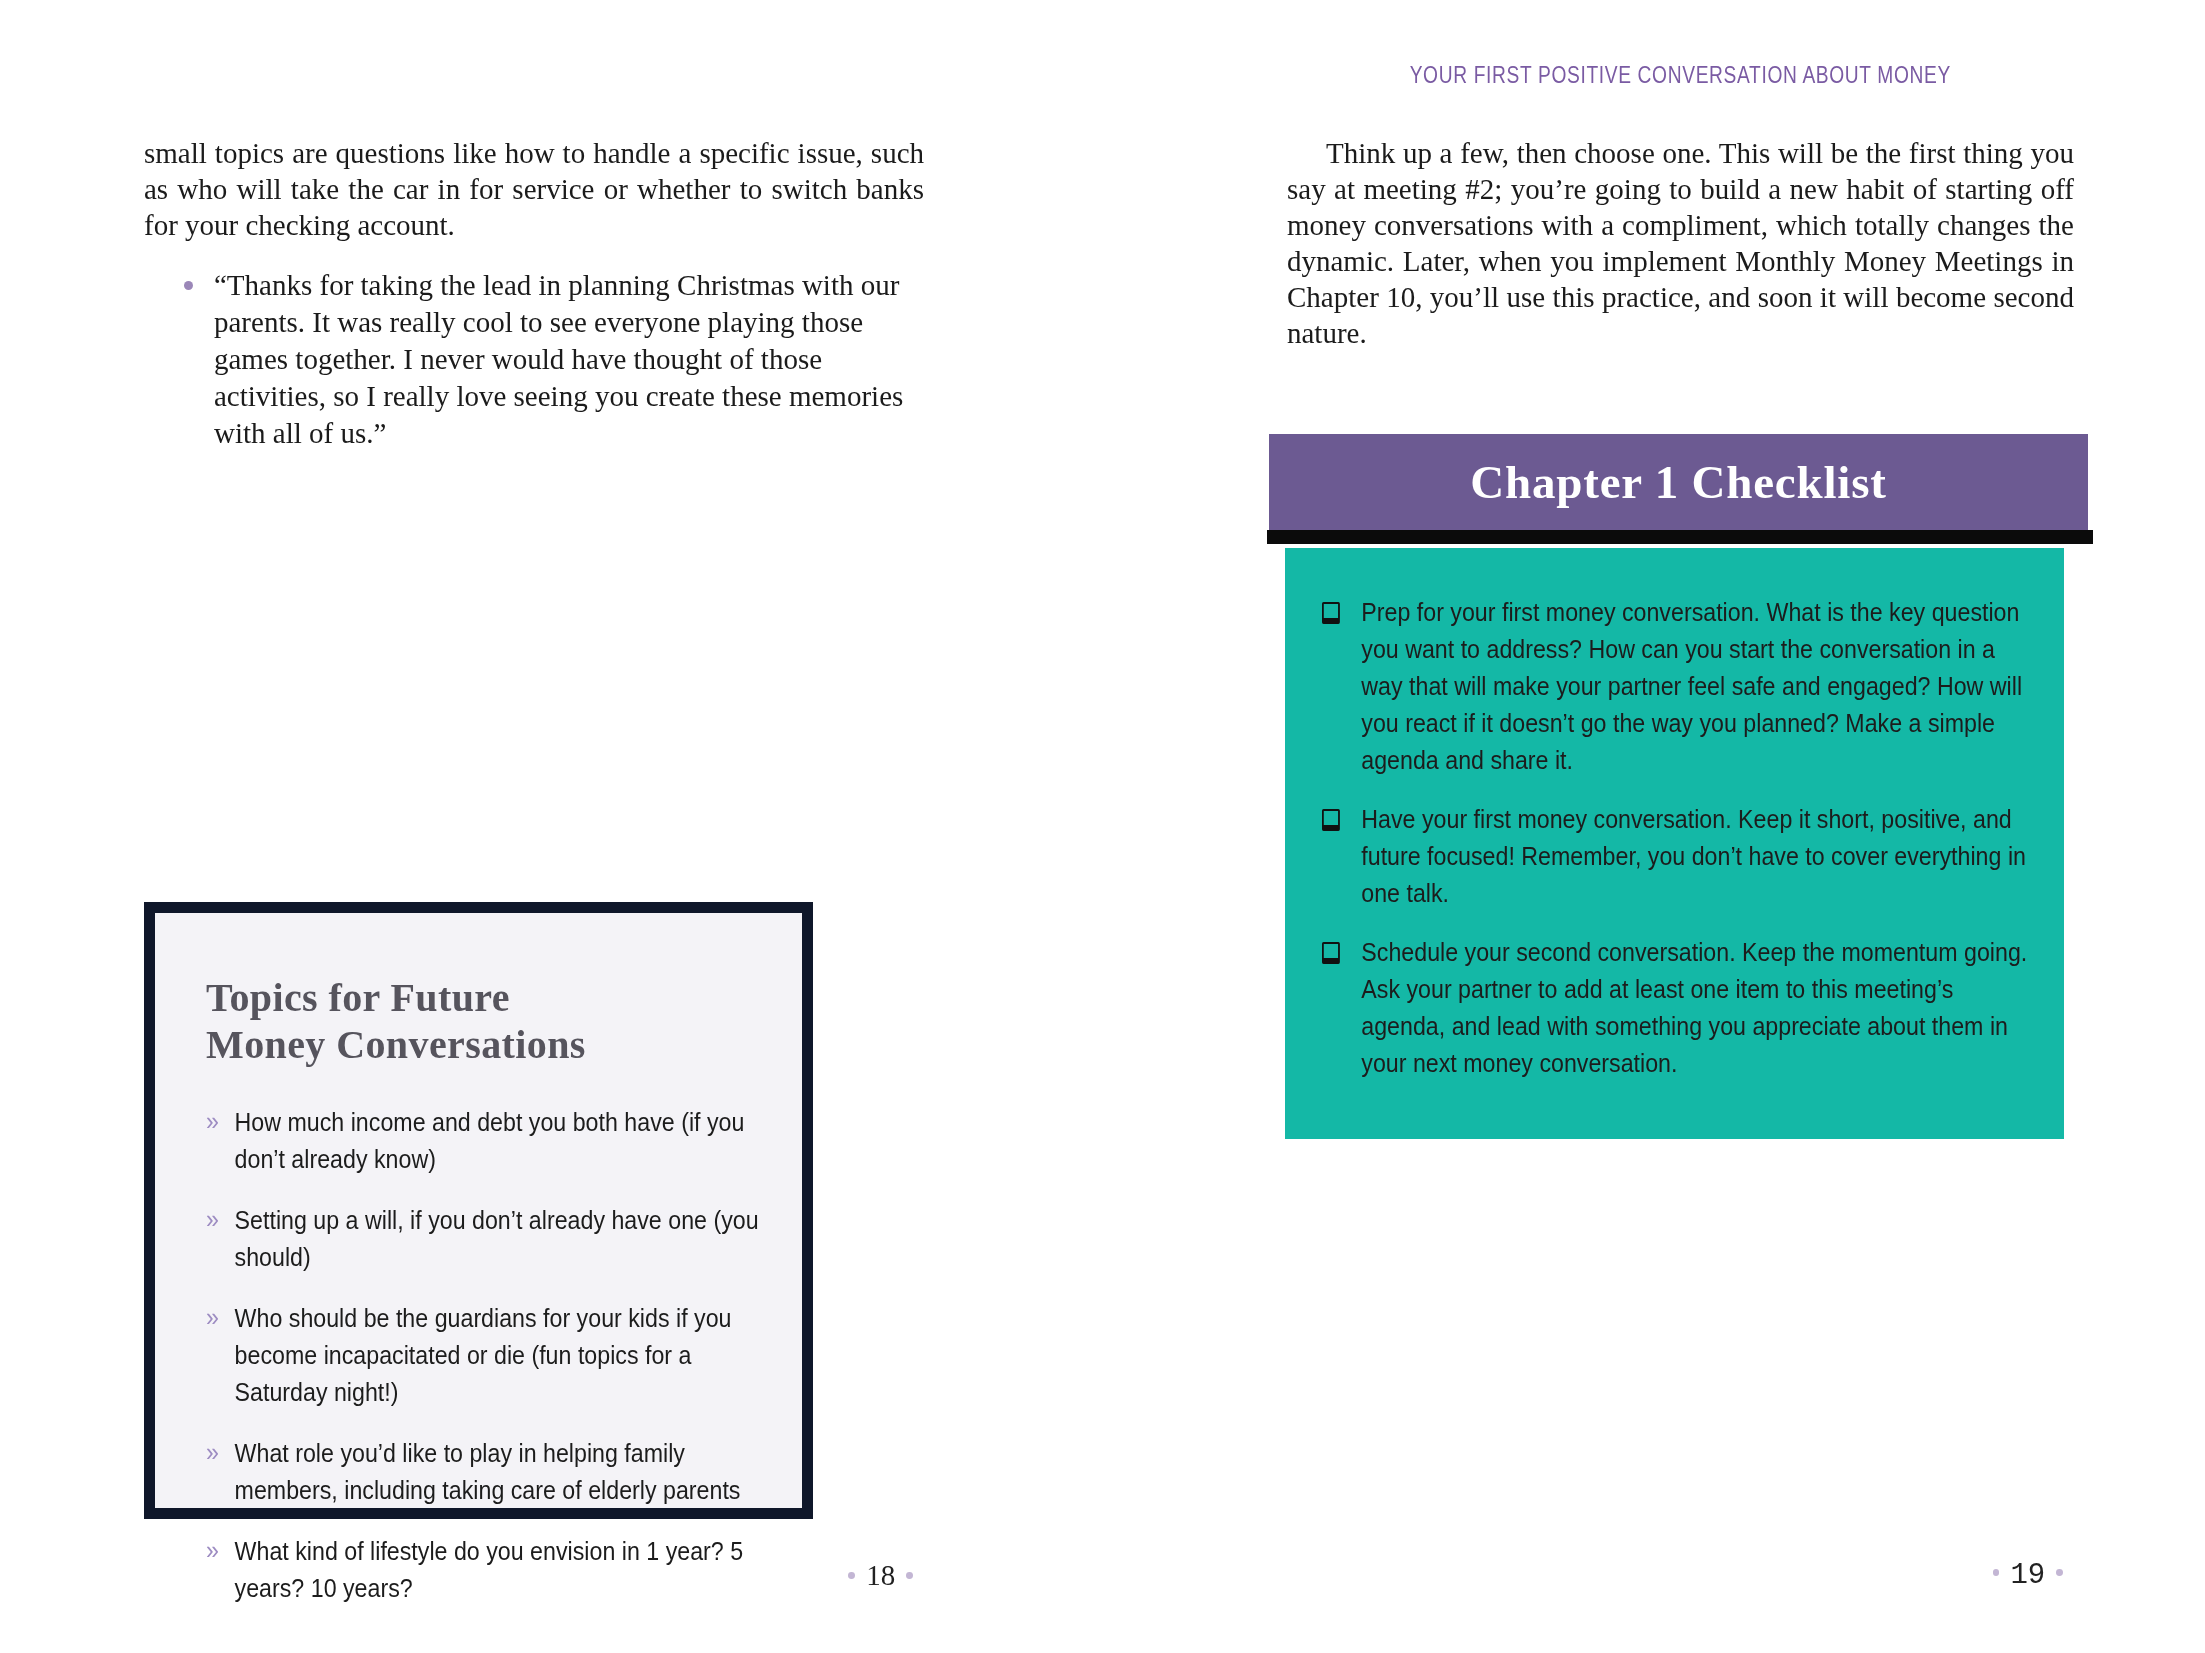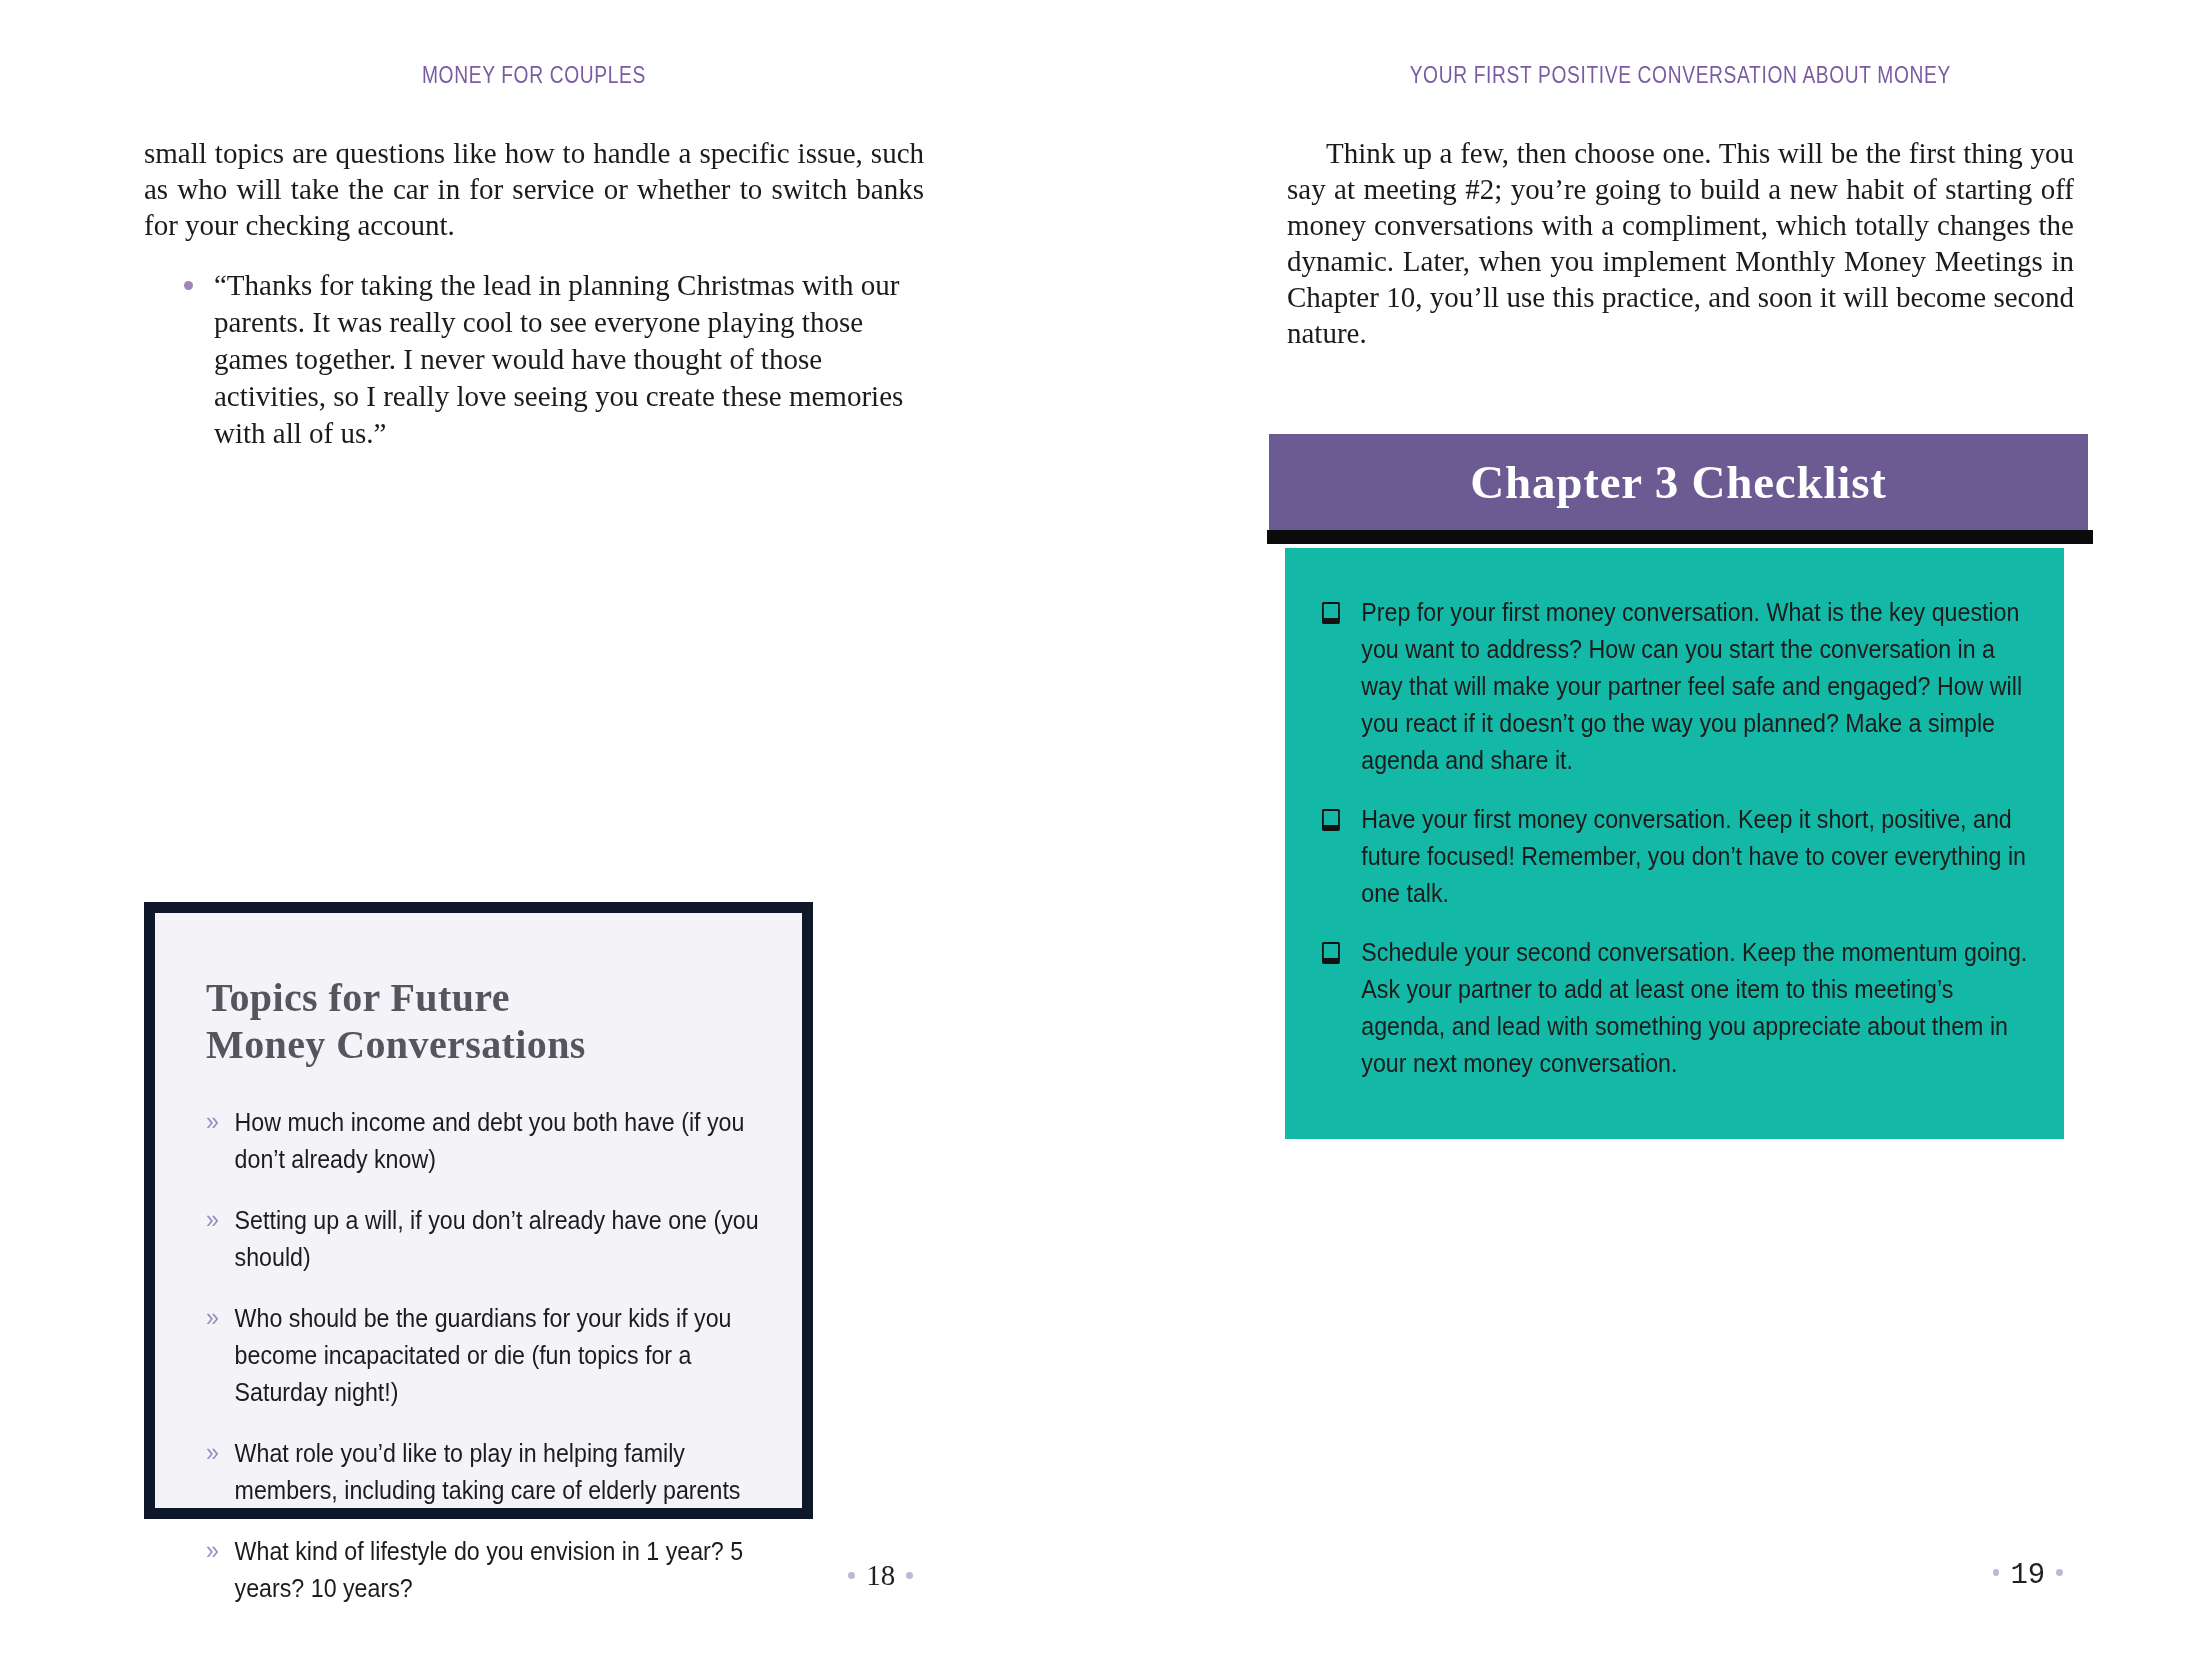--- a/index.html
+++ b/index.html
@@ -152,23 +152,20 @@
     background: #c3b6d4;
     vertical-align: middle;
     margin: 0 11px; position: relative; top: -2.5px;
   }
 </style>
 </head>
 <body>
 
 <div class="spread">
 
-  <div class="running-head running-head-left">
-    <span class="rh-inner">MONEY FOR COUPLES</span>
-  </div>
 
   <div class="body-block body-left">
     <p>small topics are questions like how to handle a specific issue, such as who will take the car in for service or whether to switch banks for your checking account.</p>
 
     <ul class="quote-list">
 
         <li class="quote-item">
           <span class="bullet-dot"></span>
           <span>“Thanks for taking the lead in planning Christmas with our parents. It was really cool to see everyone playing those games together. I never would have thought of those activities, so I really love seeing you create these memories with all of us.”</span>
         </li>
@@ -218,21 +215,21 @@
   <div class="running-head running-head-right">
     <span class="rh-inner">YOUR FIRST POSITIVE CONVERSATION ABOUT MONEY</span>
   </div>
 
   <div class="body-block body-right">
     <p class="indent">Think up a few, then choose one. This will be the first thing you say at meeting #2; you’re going to build a new habit of starting off money conversations with a compliment, which totally changes the dynamic. Later, when you implement Monthly Money Meetings in Chapter 10, you’ll use this practice, and soon it will become second nature.</p>
   </div>
 
   <div class="banner">
     <div class="banner-inner">
-      <span class="banner-title">Chapter 3 Checklist</span>
+      <span class="banner-title">Chapter 1 Checklist</span>
     </div>
     <div class="banner-shadow"></div>
   </div>
 
   <div class="checklist-box">
     <div class="cond">
 
         <div class="check-item">
           <span class="checkbox"></span>
           <span>Prep for your first money conversation. What is the key question you want to address? How can you start the conversation in a way that will make your partner feel safe and engaged? How will you react if it doesn’t go the way you planned? Make a simple agenda and share it.</span>

